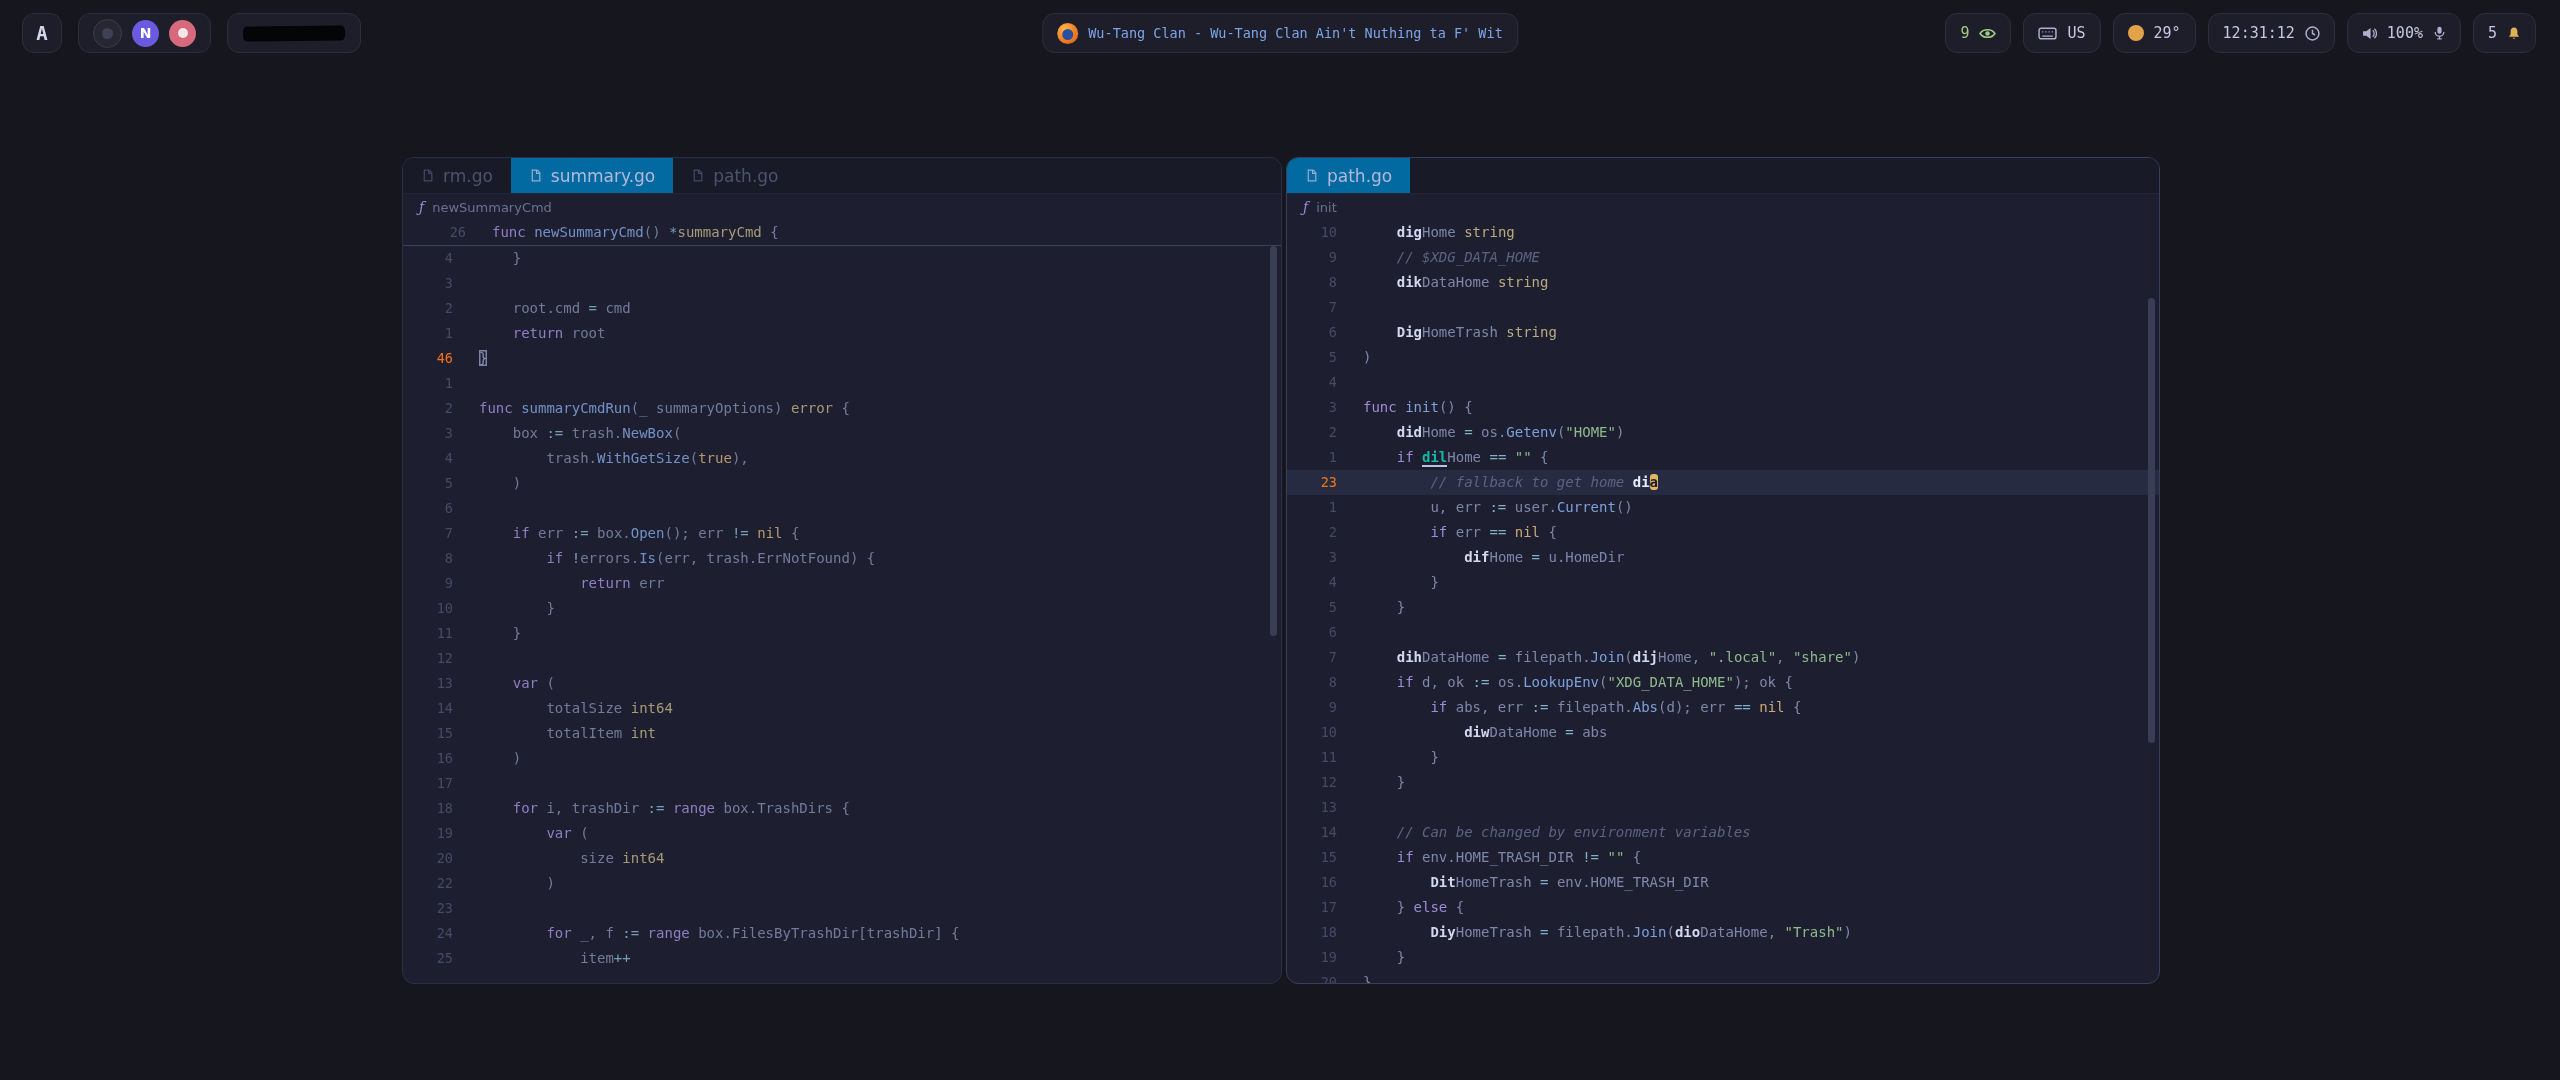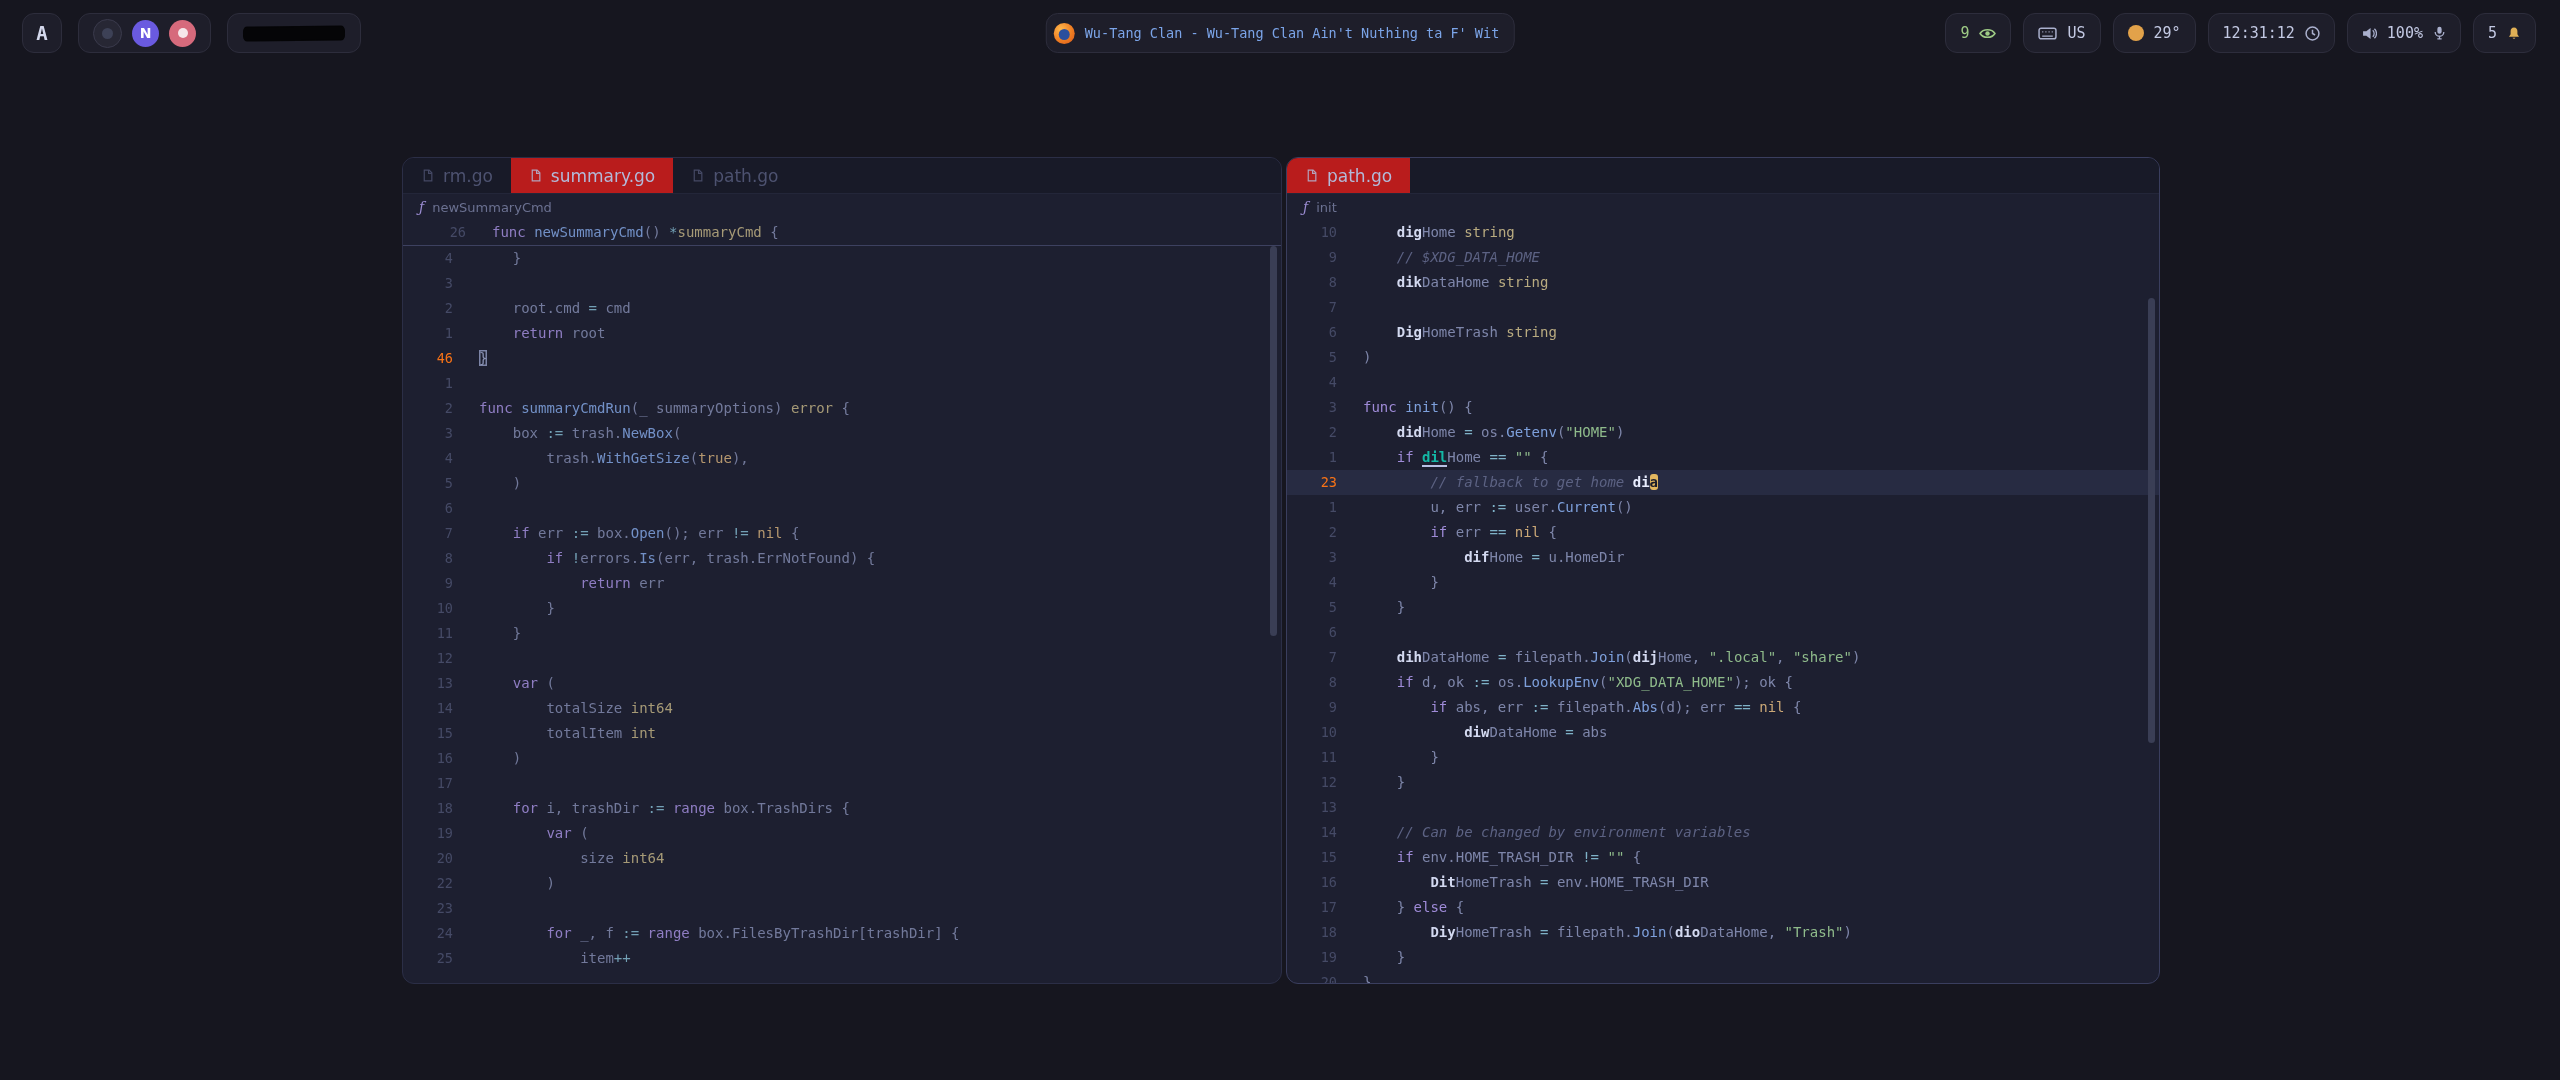--- a/index.html
+++ b/index.html
@@ -20,36 +20,36 @@
   }
   .launcher{width:40px;justify-content:center;padding:0;font-size:19px;font-weight:bold;color:#d4d8ec;}
   .tray-circle{width:27px;height:27px;border-radius:50%;display:flex;align-items:center;justify-content:center;flex-shrink:0;}
   .tray-dark{background:#272734;border:1px solid #3a3a4c;}
   .tray-dark .inner{width:11px;height:11px;border-radius:50%;background:#3d4156;}
   .tray-n{background:#6a5ae0;color:#fff;font-size:14px;font-weight:bold;font-family:"DejaVu Sans", sans-serif;}
   .tray-pink{background:#d66a7c;}
   .tray-pink .inner{width:10px;height:10px;border-radius:50%;background:#f6e7ea;}
   .redacted-pill{width:134px;justify-content:center;}
   .redacted-bar{width:102px;height:13px;background:#050507;border-radius:4px;box-shadow:0 2px 0 -1px #050507, 0 -2px 0 -1px #050507;transform:rotate(-0.6deg);}
-  .media-pill{position:absolute;left:50%;transform:translateX(-50%);font-size:13.5px;color:#7ba4e8;padding-left:7px;}
+  .media-pill{position:absolute;left:50%;transform:translateX(-50%);font-size:13.5px;color:#7ba4e8;}
   .ff-icon{width:21px;height:21px;border-radius:50%;background:radial-gradient(circle at 34% 30%, #ffb84d 0%, #ef7d22 55%, #d9571b 100%);position:relative;flex-shrink:0;}
   .ff-icon::after{content:"";position:absolute;left:5px;top:6px;width:11px;height:11px;border-radius:50%;background:#2b4f9e;}
   .green{color:#9ecb85;}
   .weather-dot{width:16px;height:16px;border-radius:50%;background:#e2a24a;flex-shrink:0;}
   .svg-ic{display:flex;align-items:center;flex-shrink:0;color:#aab0cd;}
   .svg-ic.yellow{color:#e0b056;}
   .svg-ic.greenic{color:#9ecb85;}
 
   
   .window{position:absolute;top:157px;height:827px;background:#1d1f30;border:1px solid #2b2e46;border-radius:12px;overflow:hidden;box-sizing:border-box;}
   #win-left{left:402px;width:880px;}
   #win-right{left:1286px;width:874px;border-color:#3a3e5e;}
   .tabbar{height:35px;background:#181a28;display:flex;align-items:stretch;border-bottom:1px solid #232639;}
   .tab{display:flex;align-items:center;gap:9px;padding:0 18px;font-size:17px;color:#4d5270;}
-  .tab.active{background:#b91c1c;color:#b3bad9;}
+  .tab.active{background:#0369a1;color:#b3bad9;}
   .tabicon{display:flex;align-items:center;opacity:.85;}
   .breadcrumb{height:26px;display:flex;align-items:center;gap:8px;padding:0 0 0 16px;font-size:13px;color:#6b7191;}
   .bc-icon{color:#9a8bd0;font-style:italic;font-family:"DejaVu Serif", serif;font-size:14px;}
 
   
   .codewrap{position:relative;}
   .crow{display:flex;height:25px;line-height:25px;font-family:"DejaVu Sans Mono", monospace;font-size:14px;padding-left:20px;}
   .crow.cur{background:#272b42;}
   .ln{flex:0 0 30px;text-align:right;color:#454a66;font-size:13.5px;}
   .ln.abs{text-align:right;color:#f97316;}

